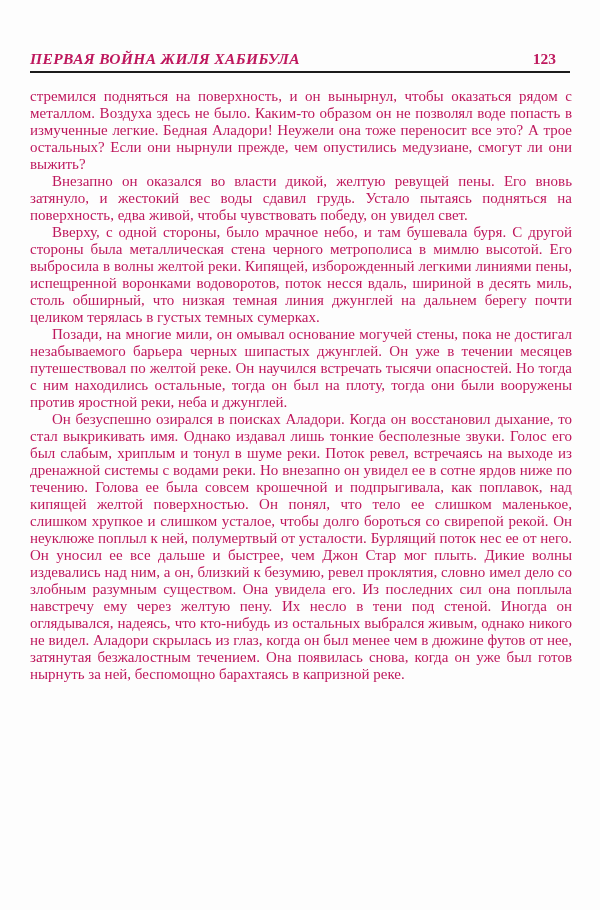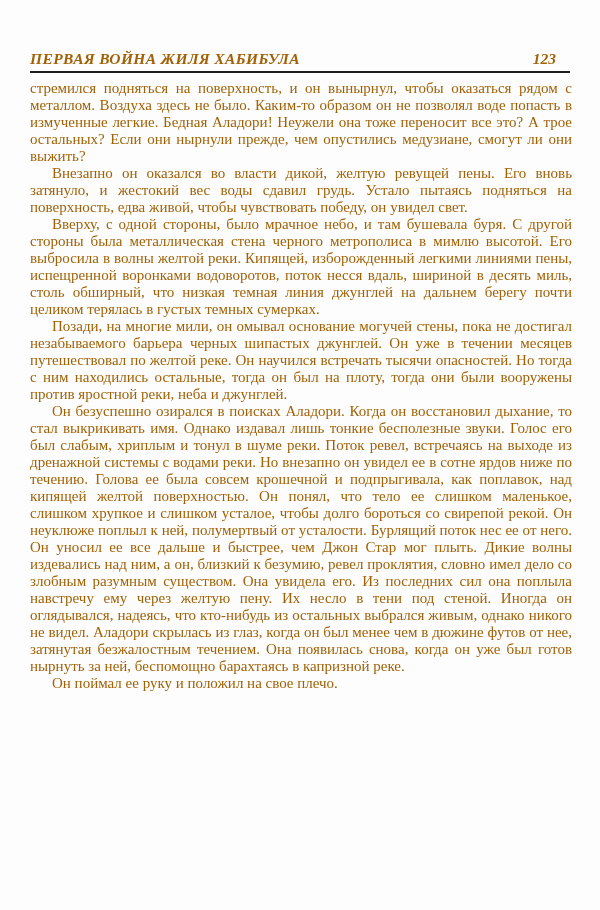--- a/index.html
+++ b/index.html
@@ -6,21 +6,21 @@
     margin: 0;
     padding: 0;
     background: #e8e8e8;
   }
   .page {
     position: relative;
     width: 600px;
     height: 910px;
     margin: 0 auto;
     background: #fdfdfd;
-    color: #a16207;
+    color: #be185d;
     font-family: "Liberation Serif", "DejaVu Serif", serif;
     overflow: hidden;
   }
   .running-header {
     position: absolute;
     top: 50px;
     left: 30px;
     width: 540px;
     display: flex;
     justify-content: space-between;
@@ -29,28 +29,27 @@
     padding-bottom: 3px;
   }
   .running-title {
     font-style: italic;
     font-weight: bold;
     font-size: 15.5px;
     letter-spacing: 0.4px;
     white-space: nowrap;
   }
   .page-number {
-    font-style: italic;
     font-weight: bold;
     font-size: 15.5px;
     padding-right: 14px;
   }
   .body-text {
     position: absolute;
-    top: 80px;
+    top: 88px;
     left: 30px;
     width: 542px;
     font-size: 15px;
     line-height: 17px;
     text-align: justify;
     hyphens: auto;
     -webkit-hyphens: auto;
   }
   .body-text p {
     margin: 0;
@@ -68,15 +67,14 @@
   <div class="running-header">
     <span class="running-title">ПЕРВАЯ ВОЙНА ЖИЛЯ ХАБИБУЛА</span>
     <span class="page-number">123</span>
   </div>
   <div class="body-text">
       <p class="no-indent">стремился подняться на поверхность, и он вынырнул, чтобы оказаться рядом с металлом. Воздуха здесь не было. Каким-то образом он не позволял воде попасть в измученные легкие. Бедная Аладори! Неужели она тоже переносит все это? А трое остальных? Если они нырнули прежде, чем опустились медузиане, смогут ли они выжить?</p>
       <p>Внезапно он оказался во власти дикой, желтую ревущей пены. Его вновь затянуло, и жестокий вес воды сдавил грудь. Устало пытаясь подняться на поверхность, едва живой, чтобы чувствовать победу, он увидел свет.</p>
       <p>Вверху, с одной стороны, было мрачное небо, и там бушевала буря. С другой стороны была металлическая стена черного метрополиса в мимлю высотой. Его выбросила в волны желтой реки. Кипящей, изборожденный легкими линиями пены, испещренной воронками водоворотов, поток несся вдаль, шириной в десять миль, столь обширный, что низкая темная линия джунглей на дальнем берегу почти целиком терялась в густых темных сумерках.</p>
       <p>Позади, на многие мили, он омывал основание могучей стены, пока не достигал незабываемого барьера черных шипастых джунглей. Он уже в течении месяцев путешествовал по желтой реке. Он научился встречать тысячи опасностей. Но тогда с ним находились остальные, тогда он был на плоту, тогда они были вооружены против яростной реки, неба и джунглей.</p>
       <p>Он безуспешно озирался в поисках Аладори. Когда он восстановил дыхание, то стал выкрикивать имя. Однако издавал лишь тонкие бесполезные звуки. Голос его был слабым, хриплым и тонул в шуме реки. Поток ревел, встречаясь на выходе из дренажной системы с водами реки. Но внезапно он увидел ее в сотне ярдов ниже по течению. Голова ее была совсем крошечной и подпрыгивала, как поплавок, над кипящей желтой поверхностью. Он понял, что тело ее слишком маленькое, слишком хрупкое и слишком усталое, чтобы долго бороться со свирепой рекой. Он неуклюже поплыл к ней, полумертвый от усталости. Бурлящий поток нес ее от него. Он уносил ее все дальше и быстрее, чем Джон Стар мог плыть. Дикие волны издевались над ним, а он, близкий к безумию, ревел проклятия, словно имел дело со злобным разумным существом. Она увидела его. Из последних сил она поплыла навстречу ему через желтую пену. Их несло в тени под стеной. Иногда он оглядывался, надеясь, что кто-нибудь из остальных выбрался живым, однако никого не видел. Аладори скрылась из глаз, когда он был менее чем в дюжине футов от нее, затянутая безжалостным течением. Она появилась снова, когда он уже был готов нырнуть за ней, беспомощно барахтаясь в капризной реке.</p>
-      <p>Он поймал ее руку и положил на свое плечо.</p>
     </div>
 </div>
 
 </body></html>

